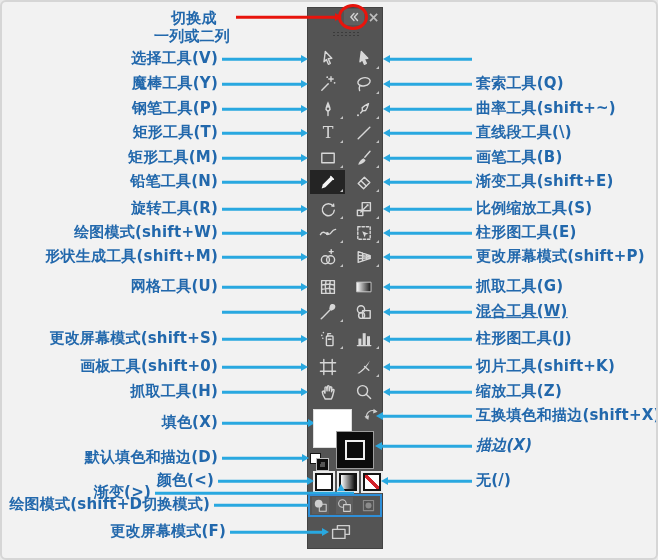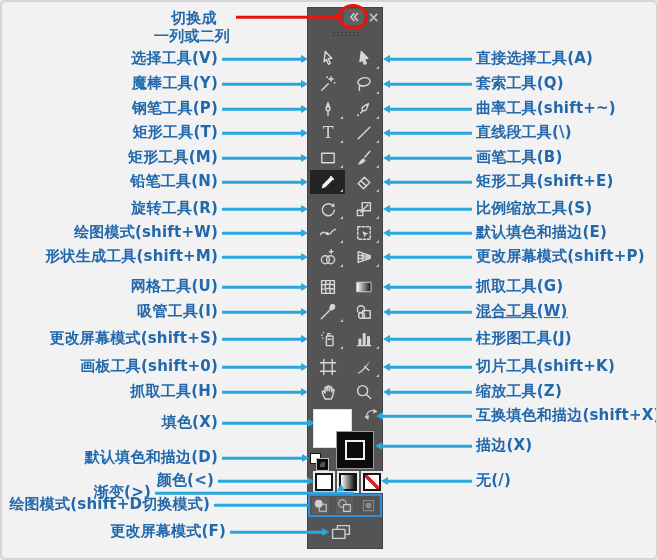--- a/index.html
+++ b/index.html
@@ -318,21 +318,20 @@
     <div class="ah-r" style="left: 299px; top: 207px;"></div>
     <div class="annot" style="right: 438px; top: 231px;">绘图模式(shift+W)</div>
     <div class="lineh" style="left: 220px; top: 231px; width: 80px;"></div>
     <div class="ah-r" style="left: 299px; top: 231px;"></div>
     <div class="annot" style="right: 438px; top: 255px;">形状生成工具(shift+M)</div>
     <div class="lineh" style="left: 220px; top: 255px; width: 80px;"></div>
     <div class="ah-r" style="left: 299px; top: 255px;"></div>
     <div class="annot" style="right: 438px; top: 285px;">网格工具(U)</div>
     <div class="lineh" style="left: 220px; top: 285px; width: 80px;"></div>
     <div class="ah-r" style="left: 299px; top: 285px;"></div>
-    <div class="annot" style="right: 438px; top: 310px;">吸管工具(I)</div>
     <div class="lineh" style="left: 220px; top: 310px; width: 80px;"></div>
     <div class="ah-r" style="left: 299px; top: 310px;"></div>
     <div class="annot" style="right: 438px; top: 337px;">更改屏幕模式(shift+S)</div>
     <div class="lineh" style="left: 220px; top: 337px; width: 80px;"></div>
     <div class="ah-r" style="left: 299px; top: 337px;"></div>
     <div class="annot" style="right: 438px; top: 365px;">画板工具(shift+0)</div>
     <div class="lineh" style="left: 220px; top: 365px; width: 80px;"></div>
     <div class="ah-r" style="left: 299px; top: 365px;"></div>
     <div class="annot" style="right: 438px; top: 390px;">抓取工具(H)</div>
     <div class="lineh" style="left: 220px; top: 390px; width: 80px;"></div>
@@ -347,42 +346,41 @@
     <div class="lineh" style="left: 216px; top: 479px; width: 90px;"></div>
     <div class="ah-r" style="left: 305px; top: 479px;"></div>
     <div class="annot" style="right: 505px; top: 491px;">渐变(&gt;)</div>
     <div class="lineh" style="left: 153px; top: 491px; width: 199px;"></div>
     <div class="ah-u" style="left: 335px; top: 482px;"></div>
     <div class="annot" style="right: 446px; top: 503px;">绘图模式(shift+D切换模式)</div>
     <div class="lineh" style="left: 212px; top: 503px; width: 94px;"></div>
     <div class="annot" style="right: 430px; top: 530px;">更改屏幕模式(F)</div>
     <div class="lineh" style="left: 228px; top: 530px; width: 93px;"></div>
     <div class="ah-r" style="left: 320px; top: 530px;"></div>
-    <div class="annot" style="left: 474px; top: 57px;">直接选择工具(A)</div>
     <div class="lineh" style="left: 387px; top: 57px; width: 83px;"></div>
     <div class="ah-l" style="left: 381px; top: 57px;"></div>
     <div class="annot" style="left: 474px; top: 82px;">套索工具(Q)</div>
     <div class="lineh" style="left: 387px; top: 82px; width: 83px;"></div>
     <div class="ah-l" style="left: 381px; top: 82px;"></div>
     <div class="annot" style="left: 474px; top: 107px;">曲率工具(shift+~)</div>
     <div class="lineh" style="left: 387px; top: 107px; width: 83px;"></div>
     <div class="ah-l" style="left: 381px; top: 107px;"></div>
     <div class="annot" style="left: 474px; top: 131px;">直线段工具(\)</div>
     <div class="lineh" style="left: 387px; top: 131px; width: 83px;"></div>
     <div class="ah-l" style="left: 381px; top: 131px;"></div>
     <div class="annot" style="left: 474px; top: 156px;">画笔工具(B)</div>
     <div class="lineh" style="left: 387px; top: 156px; width: 83px;"></div>
     <div class="ah-l" style="left: 381px; top: 156px;"></div>
-    <div class="annot" style="left: 474px; top: 180px;">矩形工具(shift+E)</div>
+    <div class="annot" style="left: 474px; top: 180px;">渐变工具(shift+E)</div>
     <div class="lineh" style="left: 387px; top: 180px; width: 83px;"></div>
     <div class="ah-l" style="left: 381px; top: 180px;"></div>
     <div class="annot" style="left: 474px; top: 207px;">比例缩放工具(S)</div>
     <div class="lineh" style="left: 387px; top: 207px; width: 83px;"></div>
     <div class="ah-l" style="left: 381px; top: 207px;"></div>
-    <div class="annot" style="left: 474px; top: 231px;">默认填色和描边(E)</div>
+    <div class="annot" style="left: 474px; top: 231px;">柱形图工具(E)</div>
     <div class="lineh" style="left: 387px; top: 231px; width: 83px;"></div>
     <div class="ah-l" style="left: 381px; top: 231px;"></div>
     <div class="annot" style="left: 474px; top: 255px;">更改屏幕模式(shift+P)</div>
     <div class="lineh" style="left: 387px; top: 255px; width: 83px;"></div>
     <div class="ah-l" style="left: 381px; top: 255px;"></div>
     <div class="annot" style="left: 474px; top: 285px;">抓取工具(G)</div>
     <div class="lineh" style="left: 387px; top: 285px; width: 83px;"></div>
     <div class="ah-l" style="left: 381px; top: 285px;"></div>
     <div class="annot" style="left: 474px; top: 310px; text-decoration: underline;">混合工具(W)</div>
     <div class="lineh" style="left: 387px; top: 310px; width: 83px;"></div>
@@ -392,19 +390,19 @@
     <div class="ah-l" style="left: 381px; top: 337px;"></div>
     <div class="annot" style="left: 474px; top: 365px;">切片工具(shift+K)</div>
     <div class="lineh" style="left: 387px; top: 365px; width: 83px;"></div>
     <div class="ah-l" style="left: 381px; top: 365px;"></div>
     <div class="annot" style="left: 474px; top: 390px;">缩放工具(Z)</div>
     <div class="lineh" style="left: 387px; top: 390px; width: 83px;"></div>
     <div class="ah-l" style="left: 381px; top: 390px;"></div>
     <div class="annot" style="left: 474px; top: 414px;">互换填色和描边(shift+X)</div>
     <div class="lineh" style="left: 380px; top: 414px; width: 90px;"></div>
     <div class="ah-l" style="left: 374px; top: 414px;"></div>
-    <div class="annot" style="left: 474px; top: 444px;">描边(X)</div>
+    <div class="annot" style="left: 474px; top: 444px; font-style: italic;">描边(X)</div>
     <div class="lineh" style="left: 379px; top: 444px; width: 91px;"></div>
     <div class="ah-l" style="left: 373px; top: 444px;"></div>
     <div class="annot" style="left: 474px; top: 479px;">无(/)</div>
     <div class="lineh" style="left: 385px; top: 479px; width: 85px;"></div>
     <div class="ah-l" style="left: 379px; top: 479px;"></div>
   </div>
 
 </body></html>

